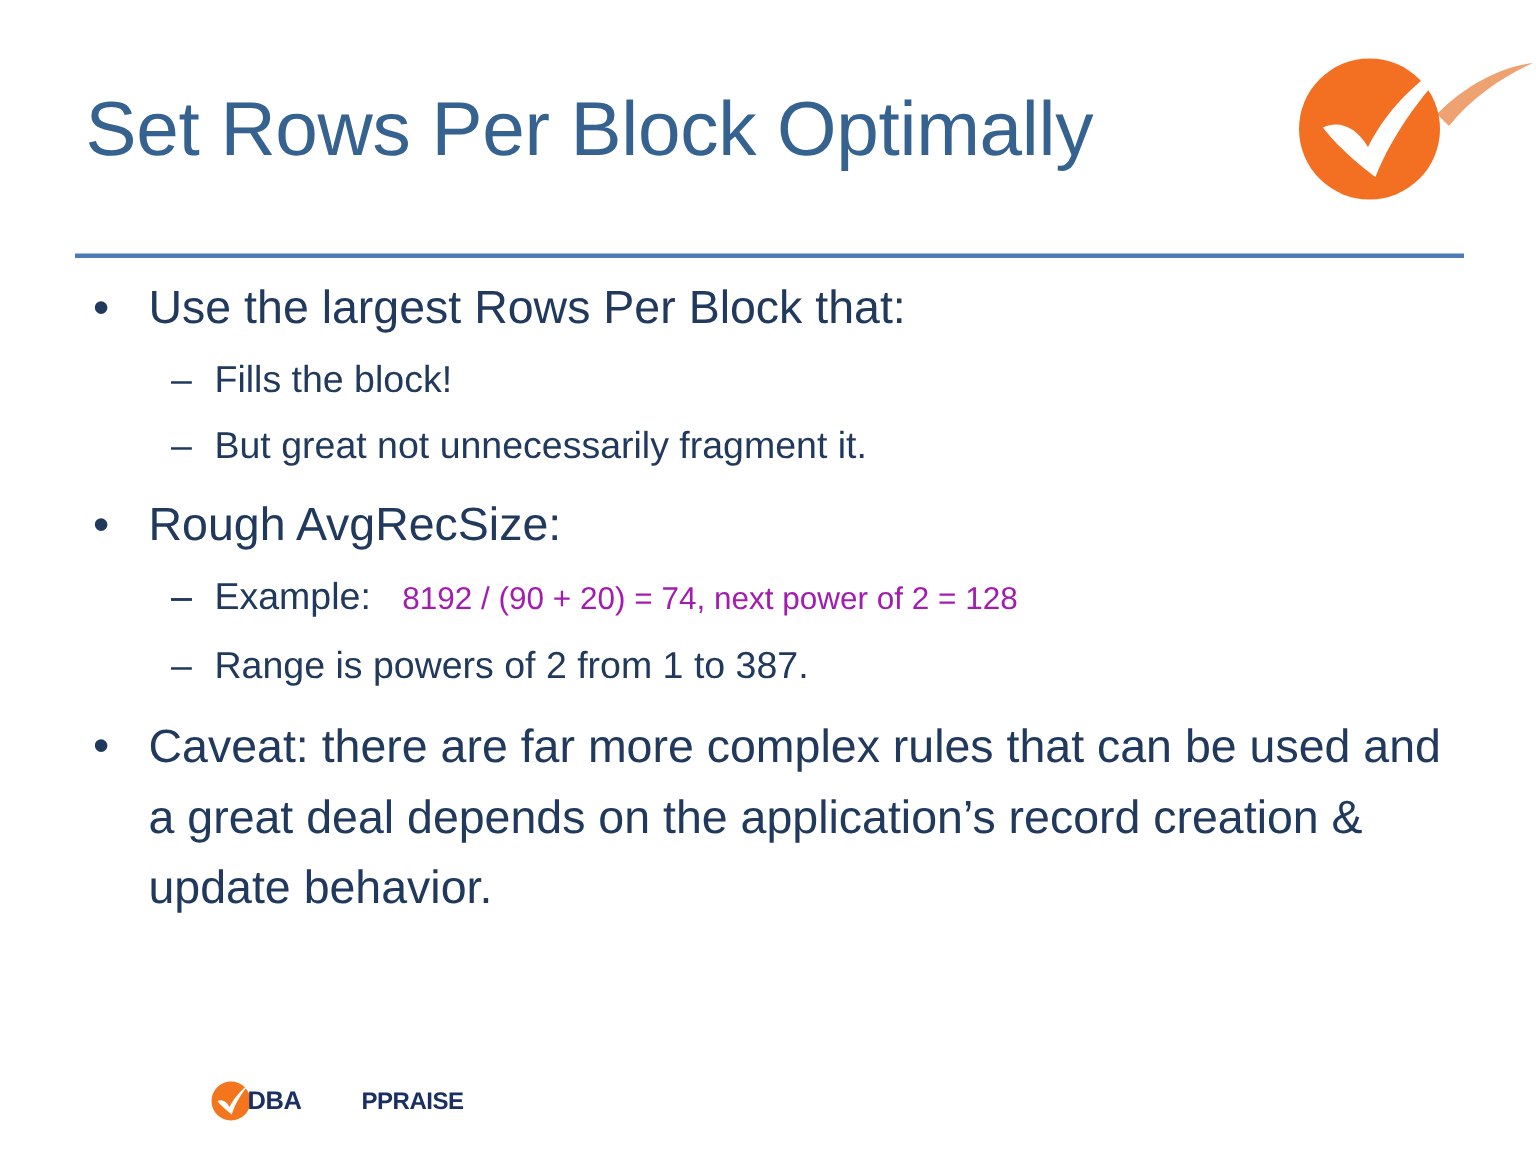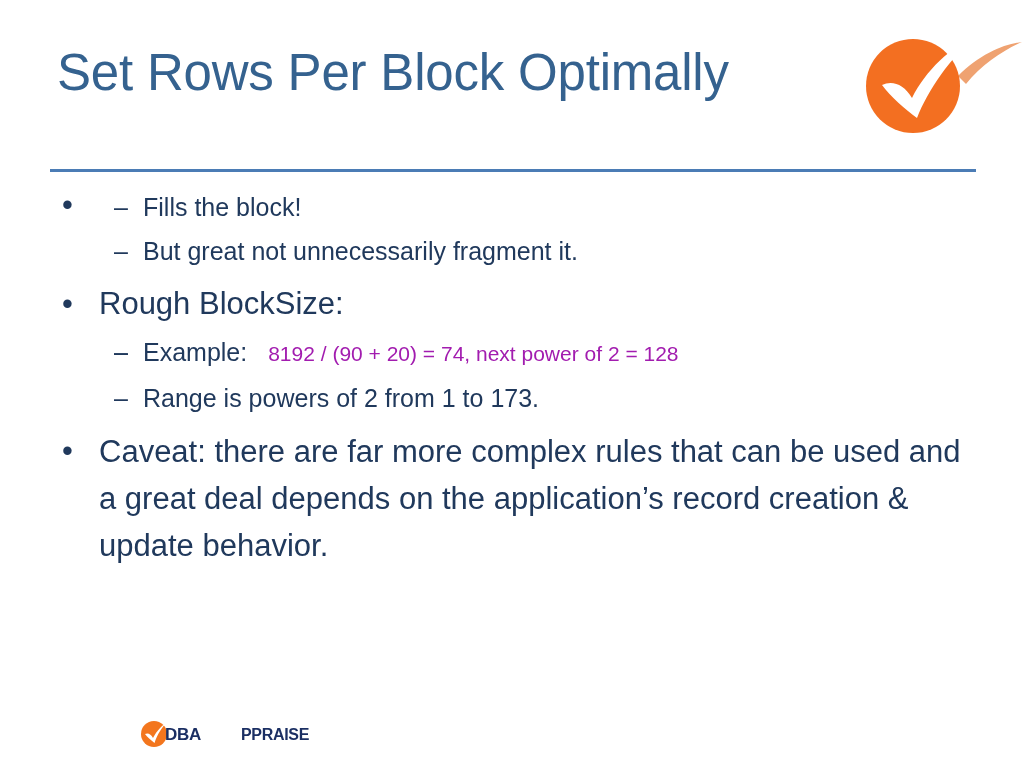--- a/index.html
+++ b/index.html
@@ -15,21 +15,21 @@
     width: 1024px;
     height: 768px;
     background: #ffffff;
     overflow: hidden;
   }
 
   
   .title {
     position: absolute;
     left: 57px;
-    top: 45px;
+    top: 58px;
     width: 800px;
     font-size: 51px;
     line-height: 1.08;
     color: #35628f;
     font-weight: 400;
     letter-spacing: -0.2px;
     white-space: nowrap;
   }
 
   
@@ -140,56 +140,57 @@
       <circle cx="51" cy="58" r="47" fill="#f36f21"></circle>
 
       <path d="M20 57 C 30 52, 42 56, 50 70 C 64 42, 88 20, 116 6 C 88 30, 66 62, 55 90 C 44 82, 28 68, 20 57 Z" fill="#ffffff"></path>
     </svg>
   </div>
 
   <div class="body">
 
     <div class="l1">
       <span class="dot">•</span>
+      <span>Use the largest Rows Per Block that:</span>
     </div>
 
     <div class="gap-sm"></div>
 
     <div class="l2">
       <span class="dash">–</span>
       <span>Fills the block!</span>
     </div>
 
     <div class="l2">
       <span class="dash">–</span>
       <span>But great not unnecessarily fragment it.</span>
     </div>
 
     <div class="gap-md"></div>
 
     <div class="l1">
       <span class="dot">•</span>
-      <span>Rough BlockSize:</span>
+      <span>Rough AvgRecSize:</span>
     </div>
 
     <div class="gap-sm"></div>
 
     <div class="l2">
       <span class="dash">–</span>
     </div>
 
     <div class="l2">
       <span class="dash">–</span>
       <span>Example:</span>
       <span class="formula" style="margin-left:14px;">8192 / (90 + 20) = 74,  next power of 2 = 128</span>
     </div>
 
     <div class="l2">
       <span class="dash">–</span>
-      <span>Range is powers of 2 from 1 to 173.</span>
+      <span>Range is powers of 2 from 1 to 387.</span>
     </div>
 
     <div class="gap-md"></div>
 
     <div class="l1 para">
       <span class="dot">•</span>
       <span>Caveat: there are far more complex rules that can be used and a great deal depends on the application’s record creation &amp; update behavior.</span>
     </div>
 
   </div>

